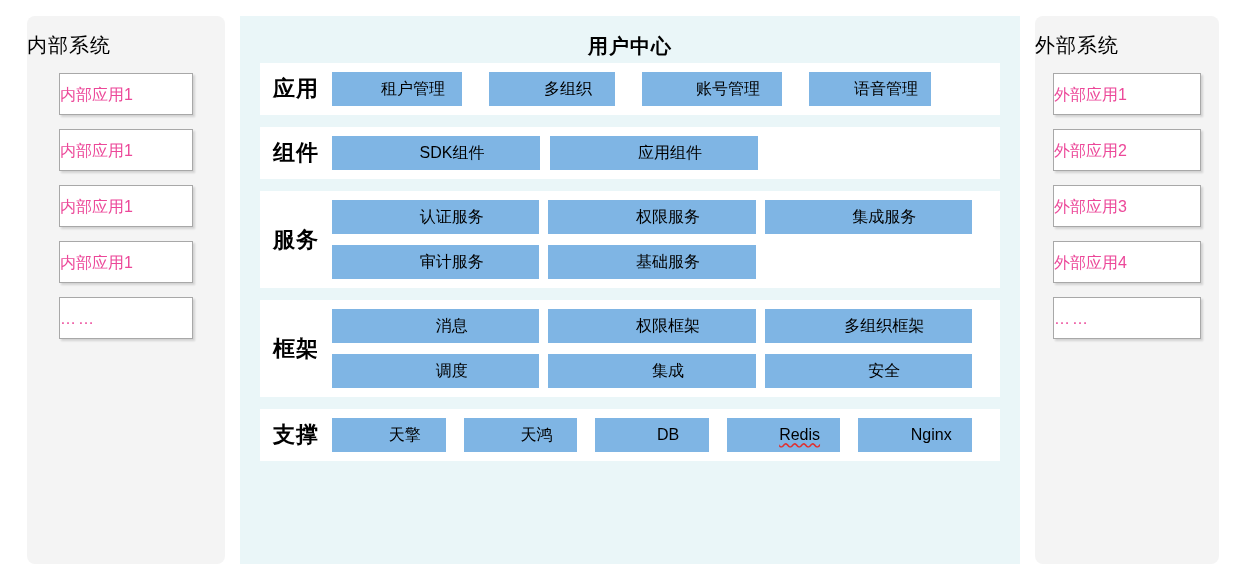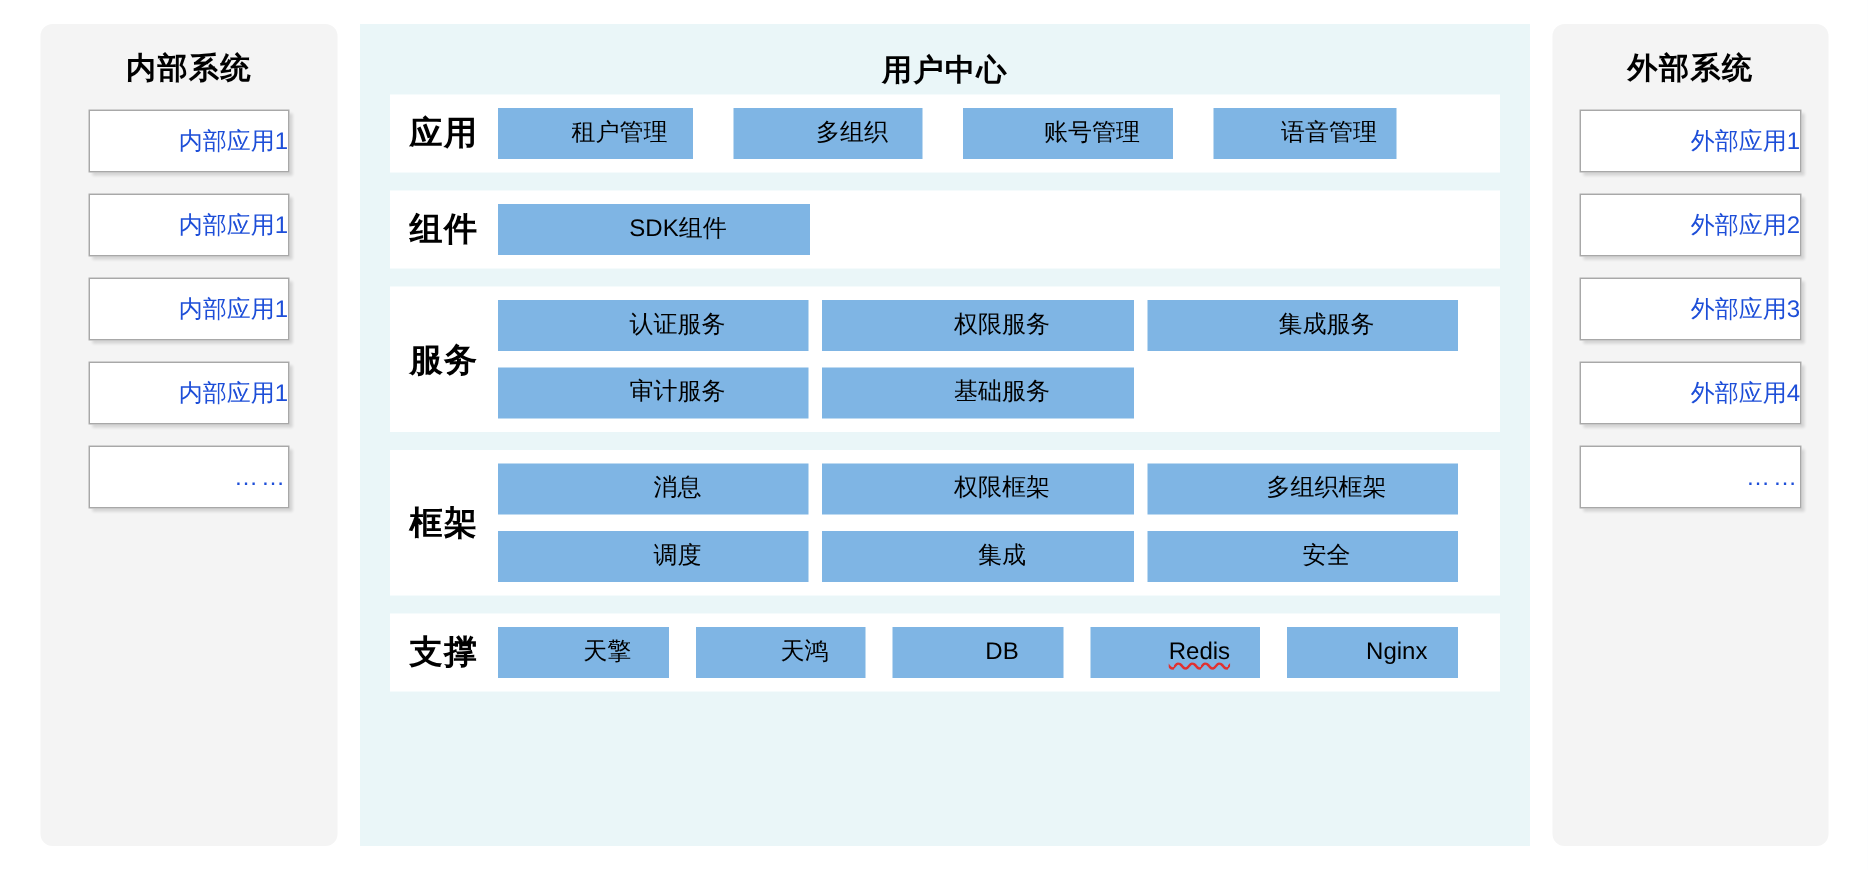--- a/index.html
+++ b/index.html
@@ -27,38 +27,37 @@
     position: absolute;
     top: 16px;
     background: #F4F4F4;
     border-radius: 8px;
     box-sizing: border-box;
   }
   #panel-internal { left: 27px;  width: 198px; height: 548px; }
   #panel-external { left: 1035px; width: 184px; height: 548px; }
 
   .side-title {
-    text-align: center;
     font-size: 20px;
-    font-weight: bold;
+    font-weight: normal;
     letter-spacing: 1px;
     margin-top: 16px;
     margin-bottom: 14px;
     color: #000;
   }
 
   .side-box {
     background: #ffffff;
     border: 1.4px solid #A8A8A8;
     box-shadow: 2px 2px 2px rgba(0,0,0,0.14);
     height: 42px;
     line-height: 42px;
-    text-align: right;
+    text-align: left;
     font-size: 16px;
-    color: #1d4ed8;
+    color: #ec4899;
     margin: 0 auto 14px auto;
     box-sizing: border-box;
   }
   #panel-internal .side-box { width: 134px; }
   #panel-external .side-box { width: 148px; }
   .side-box.ellipsis { letter-spacing: 2px; }
 
   
   #panel-center {
     position: absolute;
@@ -162,20 +161,21 @@
           <div class="blue-box">语音管理</div>
         </div>
       </div>
     </div>
 
     <div class="layer-card">
       <div class="layer-label">组件</div>
       <div class="layer-body">
         <div class="grid-row cols-comp">
           <div class="blue-box">SDK组件</div>
+          <div class="blue-box">应用组件</div>
         </div>
       </div>
     </div>
 
     <div class="layer-card">
       <div class="layer-label">服务</div>
       <div class="layer-body">
         <div class="grid-row cols-3">
           <div class="blue-box">认证服务</div>
           <div class="blue-box">权限服务</div>

